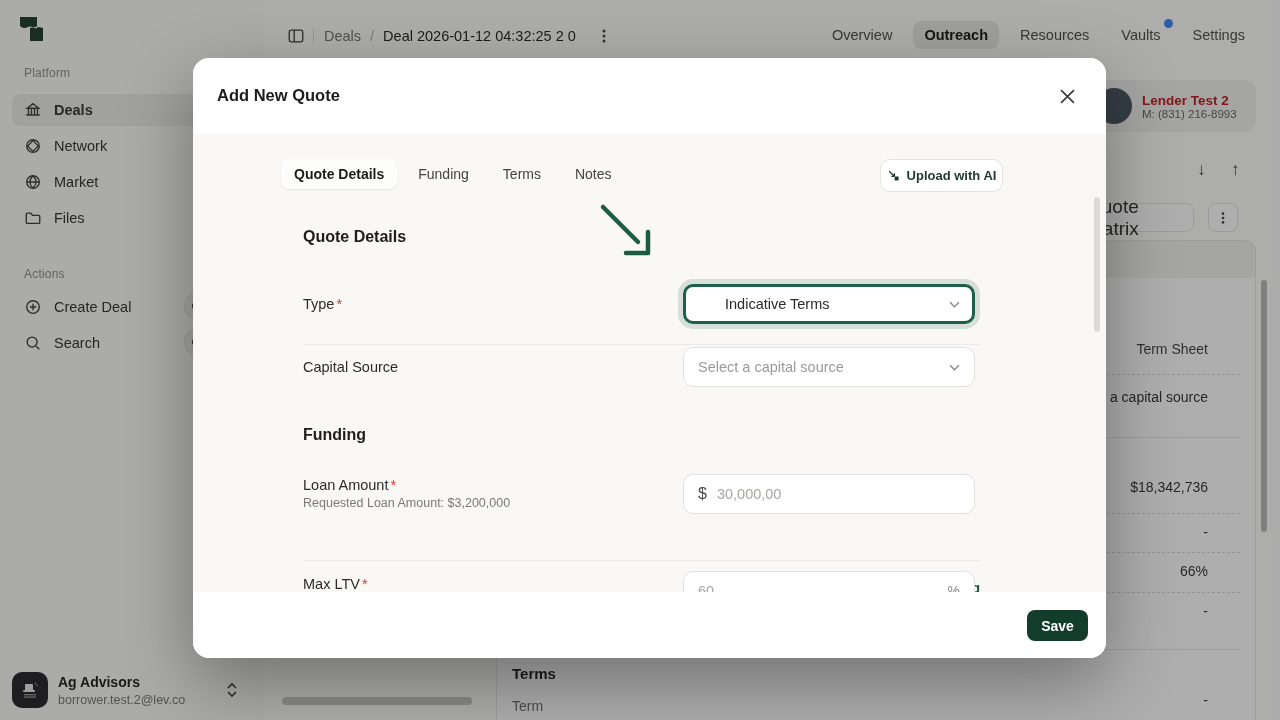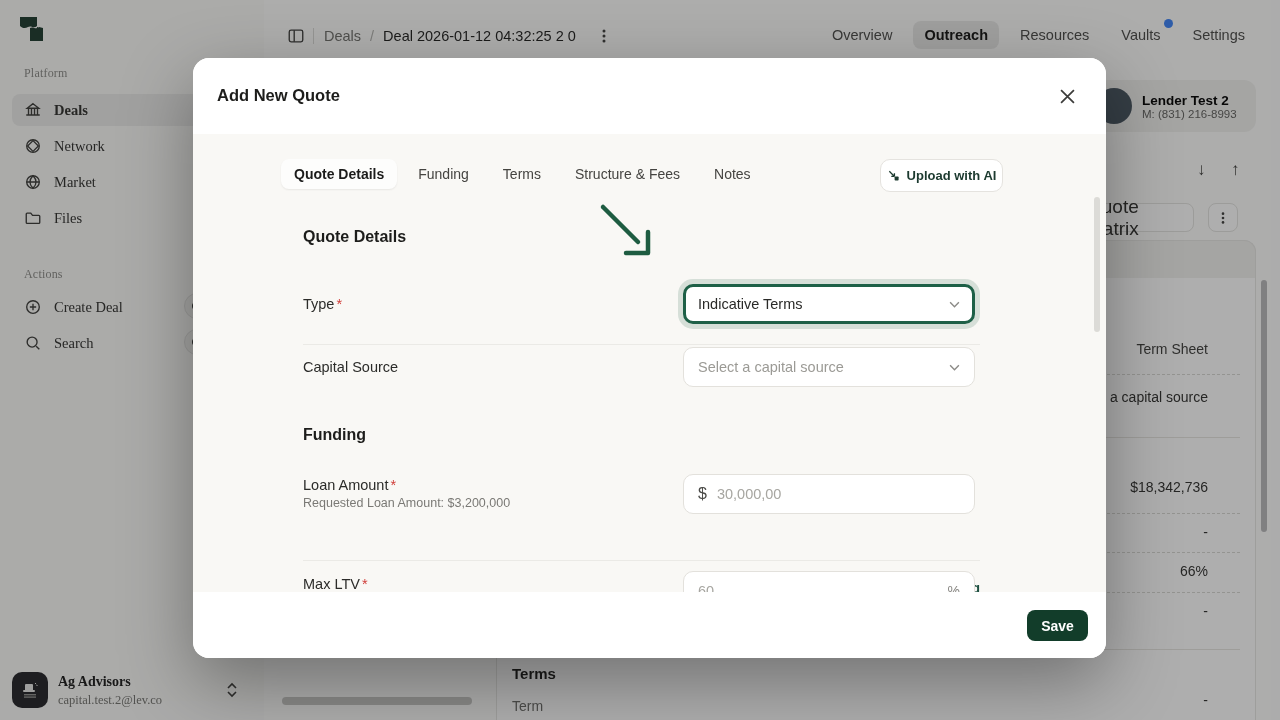--- a/index.html
+++ b/index.html
@@ -3,21 +3,21 @@
 <meta charset="utf-8">
 <style>
   * { margin:0; padding:0; box-sizing:border-box; }
   html,body { width:1280px; height:720px; overflow:hidden; }
   body { font-family:"Liberation Sans", sans-serif; background:#fff; }
   #screen { position:relative; width:1280px; height:720px; overflow:hidden; background:#fbfbf9; }
   .abs { position:absolute; }
 
   
   #bg { position:absolute; inset:0; }
-  .sidebar { left:0; top:0; width:264px; height:701px; background:#fafaf8;font-family:Liberation Serif, serif; }
+  .sidebar { left:0; top:0; width:264px; height:701px; background:#fafaf8; }
   .main-area { left:264px; top:0; width:1016px; height:720px; background:#fdfdfc; }
 
   .section-label { font-size:12px; color:#8a8a86; letter-spacing:.2px; }
   .side-item { left:12px; width:240px; height:32px; border-radius:8px; display:flex; align-items:center; gap:12px; padding:0 12px; font-size:14.5px; color:#2e2e2c; }
   .side-item.active { background:#ececea; font-weight:700; }
   .side-item svg { flex:0 0 auto; }
   .shortcut-badge { width:26px; height:26px; border-radius:13px; background:#f1f1ee; border:1px solid #e0e0dd; display:flex; align-items:center; justify-content:center; font-size:11px; color:#3b3b39; }
 
   .user-name { font-size:14px; font-weight:700; color:#1a1a19; }
   .user-email { font-size:12.5px; color:#73736f; }
@@ -27,21 +27,21 @@
   .crumb-sep { font-size:14.5px; color:#b3b3af; }
   .crumb-cur { font-size:14.5px; color:#1e1e1d; font-weight:500; }
 
   .nav-tabs { right:24px; top:21px; display:flex; gap:10px; align-items:center; }
   .nav-tab { position:relative; font-size:14.5px; color:#4a4a48; padding:6px 11px; border-radius:8px; }
   .nav-tab.active { background:#e9e9e7; color:#131312; font-weight:700; }
   .nav-dot { position:absolute; right:-1px; top:-2px; width:9px; height:9px; border-radius:50%; background:#3b82f6; }
 
   .lender-card { left:1088px; top:80px; width:168px; height:52px; background:#f1f1ef; border-radius:12px; display:flex; align-items:center; padding:0 10px 0 8px; gap:10px; }
   .lender-avatar { width:36px; height:36px; border-radius:50%; background:#46535f; flex:0 0 auto; }
-  .lender-name { font-size:13.5px; font-weight:700; color:#000000; white-space:nowrap; }
+  .lender-name { font-size:13.5px; font-weight:700; color:#b91c1c; white-space:nowrap; }
   .lender-phone { font-size:11.5px; color:#5f5f5c; white-space:nowrap; }
 
   .sort-arrow { font-size:17px; color:#3a3a38; }
   .ghost-btn { background:#ffffff; border:1px solid #e3e3e0; border-radius:8px; display:flex; align-items:center; justify-content:center; font-size:19px; color:#2e2e2c; }
 
   .quote-card { left:496px; top:240px; width:760px; height:518px; background:#ffffff; border:1px solid #e7e7e4; border-radius:12px; }
   .quote-card-head { left:496px; top:240px; width:760px; height:38px; background:#f2f1ee; border-radius:12px 12px 0 0; border:1px solid #e7e7e4; border-bottom:none; }
   .dash-line { left:512px; width:728px; height:0; border-top:1px dashed #d8d7d3; }
   .solid-line { left:512px; width:728px; height:0; border-top:1px solid #e6e5e1; }
   .cell-val { width:700px; left:508px; text-align:right; font-size:14px; color:#2f2f2d; }
@@ -67,21 +67,21 @@
   .upload-ai { position:absolute; left:687px; top:101px; width:123px; height:33px; background:#ffffff; border:1px solid #e5e3df; border-radius:10px; display:flex; align-items:center; justify-content:center; gap:7px; font-size:13px; font-weight:600; color:#1c3a2f; }
 
   .m-h2 { position:absolute; left:110px; font-size:16px; font-weight:700; color:#1d1d1b; }
   .f-label { position:absolute; left:110px; font-size:14.5px; font-weight:500; color:#2c2c2a; }
   .req { color:#d03c38; margin-left:2px; }
   .f-hint { position:absolute; left:110px; font-size:12.5px; color:#7a7975; }
   .f-divider { position:absolute; left:110px; width:677px; border-top:1px solid #ebeae6; }
 
   .select-box { position:absolute; left:490px; width:292px; height:40px; background:#ffffff; border:1px solid #e3e1dc; border-radius:10px; display:flex; align-items:center; padding:0 14px; justify-content:space-between; }
   .select-box.focused { border:3px solid #1e6047; box-shadow:0 0 0 5px rgba(30,96,71,0.16); padding:0 12px; }
-  .select-val { font-size:14.5px; color:#2a2a28; }
+  .select-val { font-size:14.5px; color:#2a2a28;margin-left:27px; }
   .select-ph { font-size:14.5px; color:#9b9a95; }
 
   .input-box { position:absolute; left:490px; width:292px; height:40px; background:#ffffff; border:1px solid #e3e1dc; border-radius:10px; display:flex; align-items:center; padding:0 14px; gap:10px; }
   .input-box input { border:none; outline:none; flex:1; font-family:"Liberation Sans",sans-serif; font-size:14.5px; color:#a7a6a1; background:transparent; min-width:0; }
   .prefix { font-size:16px; color:#4a4a47; }
   .suffix { font-size:14px; color:#8b8a86; }
 
   .add-link { position:absolute; right:126px; top:522px; display:flex; align-items:center; gap:4px; font-size:14px; font-weight:700; color:#1d5041; }
 
   .modal-footer { position:absolute; left:0; top:534px; width:913px; height:66px; background:#ffffff; border-radius:0 0 16px 16px; }
@@ -163,21 +163,21 @@
       <div class="abs avatar-sq" style="left:12px;top:672px">
         <svg width="22" height="22" viewBox="0 0 22 22">
           <rect x="6" y="5" width="8" height="7" rx="1" fill="#e8e8e6"></rect>
           <rect x="4" y="11" width="12" height="2" rx="1" fill="#e8e8e6"></rect>
           <path d="M16 4l1.2 1.2M17.5 6.5h1" stroke="#e8e8e6" stroke-width="1"></path>
           <rect x="5" y="15" width="12" height="1.4" fill="#8f8f8c"></rect>
           <rect x="5" y="17.4" width="12" height="1.4" fill="#8f8f8c"></rect>
         </svg>
       </div>
       <div class="abs user-name" style="left:58px;top:674px">Ag Advisors</div>
-      <div class="abs user-email" style="left:58px;top:693px">capital.test.2@lev.co</div>
+      <div class="abs user-email" style="left:58px;top:693px">borrower.test.2@lev.co</div>
       <svg class="abs" style="left:225px;top:681px" width="14" height="18" viewBox="0 0 14 18" fill="none" stroke="#3c3c3a" stroke-width="1.6">
         <path d="M3 7l4-4 4 4M3 11l4 4 4-4"></path>
       </svg>
     </div>
 
     <svg class="abs" style="left:287px;top:27px" width="18" height="18" viewBox="0 0 20 20" fill="none" stroke="#3c3c3a" stroke-width="1.5">
       <rect x="2.5" y="3.5" width="15" height="13" rx="2"></rect>
         <path d="M8 3.5v13"></path>
     </svg>
     <div class="abs" style="left:313px;top:28px;width:1px;height:16px;background:#d9d9d6"></div>
@@ -254,21 +254,20 @@
     <div class="modal-close">
       <svg width="15" height="15" viewBox="0 0 14 14" fill="none" stroke="#3c3c3a" stroke-width="1.6">
           <path d="M1 1l12 12M13 1 1 13"></path>
         </svg>
     </div>
 
     <div class="m-tabs">
       <span class="m-tab active">Quote Details</span>
       <span class="m-tab">Funding</span>
       <span class="m-tab">Terms</span>
-      <span class="m-tab">Structure &amp; Fees</span>
       <span class="m-tab">Notes</span>
     </div>
 
     <div class="upload-ai">
       <svg width="13" height="13" viewBox="0 0 14 14">
         <path d="M2.5 2.5 8 8M8 8V4.6M8 8H4.6" fill="none" stroke="#1c3a2f" stroke-width="1.4"></path>
         <rect x="8.2" y="8.2" width="4.3" height="4.3" rx="0.8" fill="#1c3a2f"></rect>
       </svg>
       <span>Upload with AI</span>
     </div>

